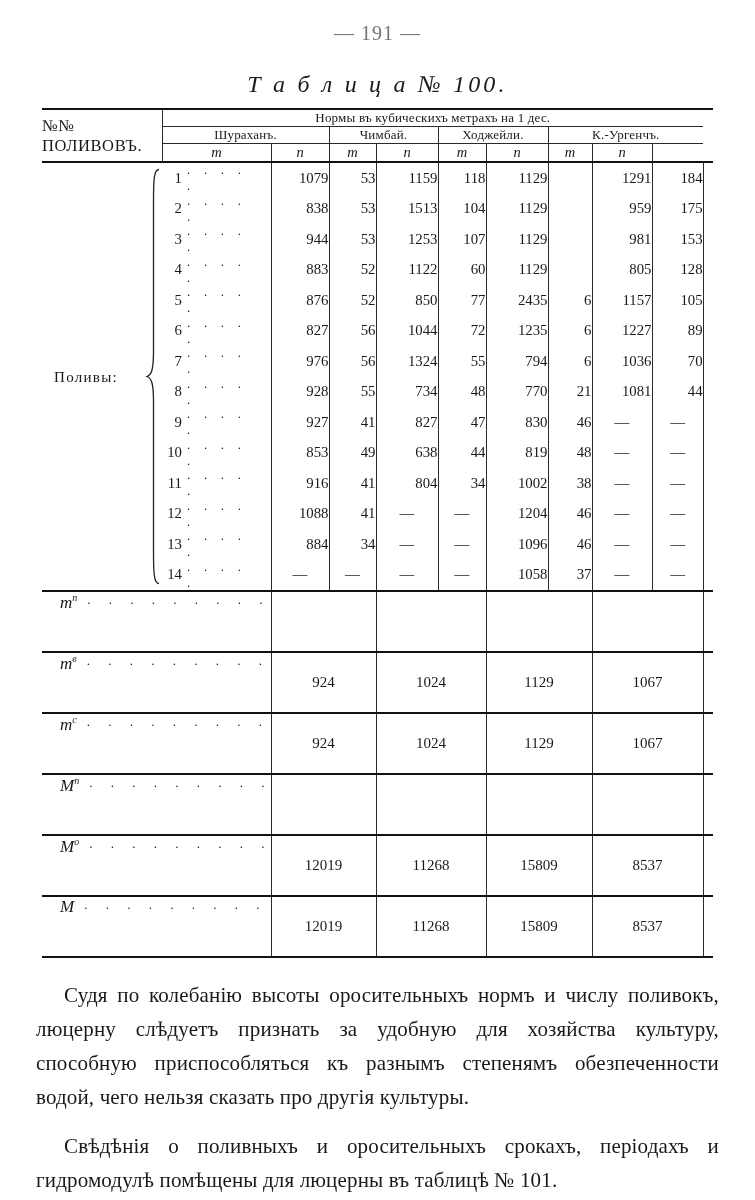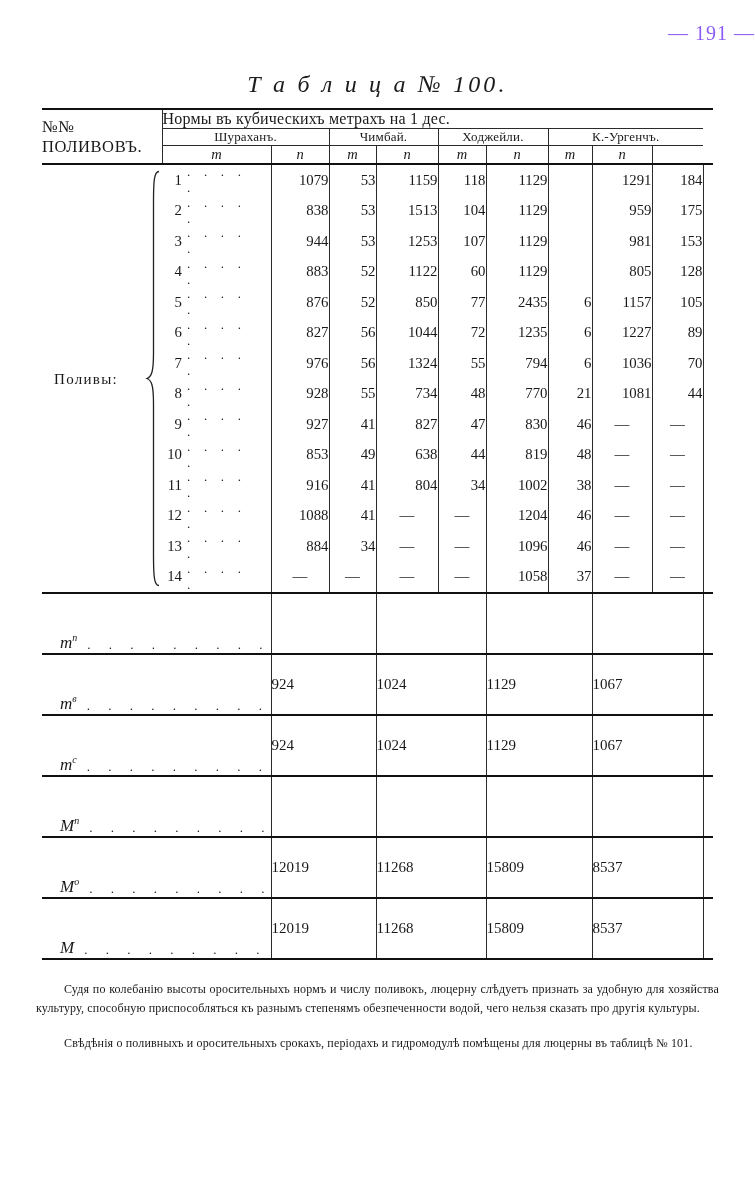--- a/index.html
+++ b/index.html
@@ -10,25 +10,25 @@
     width: 755px;
     height: 1200px;
     background: #ffffff;
     font-family: "Liberation Serif", "DejaVu Serif", serif;
     color: #191919;
     position: relative;
     overflow: hidden;
   }
   
   .page-number {
-    text-align: right;
+    text-align: center;
     font-size: 20px;
     letter-spacing: 1px;
     padding-top: 22px;
-    color: #8b5cf6;
+    color: #737373;
   }
   .table-caption {
     text-align: center;
     font-size: 24px;
     letter-spacing: 3.2px;
     margin-top: 26px;
     color: #1c1c1c;
     font-style: italic;
   }
 
@@ -53,22 +53,22 @@
   .bb { border-bottom: 1.6px solid #2a2a2a; }
   .bt-thick { border-top: 2.3px solid #111; }
 
   .hd-left {
     text-align: left;
     font-size: 16.5px;
     letter-spacing: 0.6px;
     padding: 4px 6px;
   }
   .hd-span {
-    text-align: left;
-    font-size: 16px;
+    text-align: center;
+    font-size: 13px;
     padding: 11px 4px 10px 4px;
     letter-spacing: 0.2px;
   }
   .hd-city {
     text-align: center;
     font-size: 13px;
     padding: 12px 2px 11px 2px;
     letter-spacing: 0.2px;
     white-space: nowrap;
   }
@@ -139,48 +139,49 @@
   }
 
   
   .sum-label {
     position: relative;
     height: 42px;
     font-size: 15px;
   }
   .sum-inner {
     display: flex;
-    align-items: flex-end;
+    align-items: flex-start;
     height: 59px;
     padding-left: 18px;
     white-space: nowrap;
   }
   .sum-inner .sym {
     font-style: italic;
     font-size: 17px;
   }
   .sum-inner .sym sup {
     font-size: 10px;
     font-style: italic;
   }
   .sum-inner .dots {
     letter-spacing: 7.5px;
     font-size: 13px;
     padding-left: 10px;
     overflow: hidden;
   }
   .sum-val {
+    text-align: center;
     font-size: 15px;
     height: 42px;
   }
 
   
   .body-text {
     margin: 20px 36px 0 36px;
-    font-size: 12px;
+    font-size: 21px;
     line-height: 1.62;
     text-align: justify;
     text-justify: inter-word;
     letter-spacing: 0.15px;
   }
   .body-text p { margin: 0 0 1px 0; text-indent: 28px; }
   .body-text p:last-child { text-indent: 28px; margin-top: 15px; }
 </style>
 </head>
 <body>

